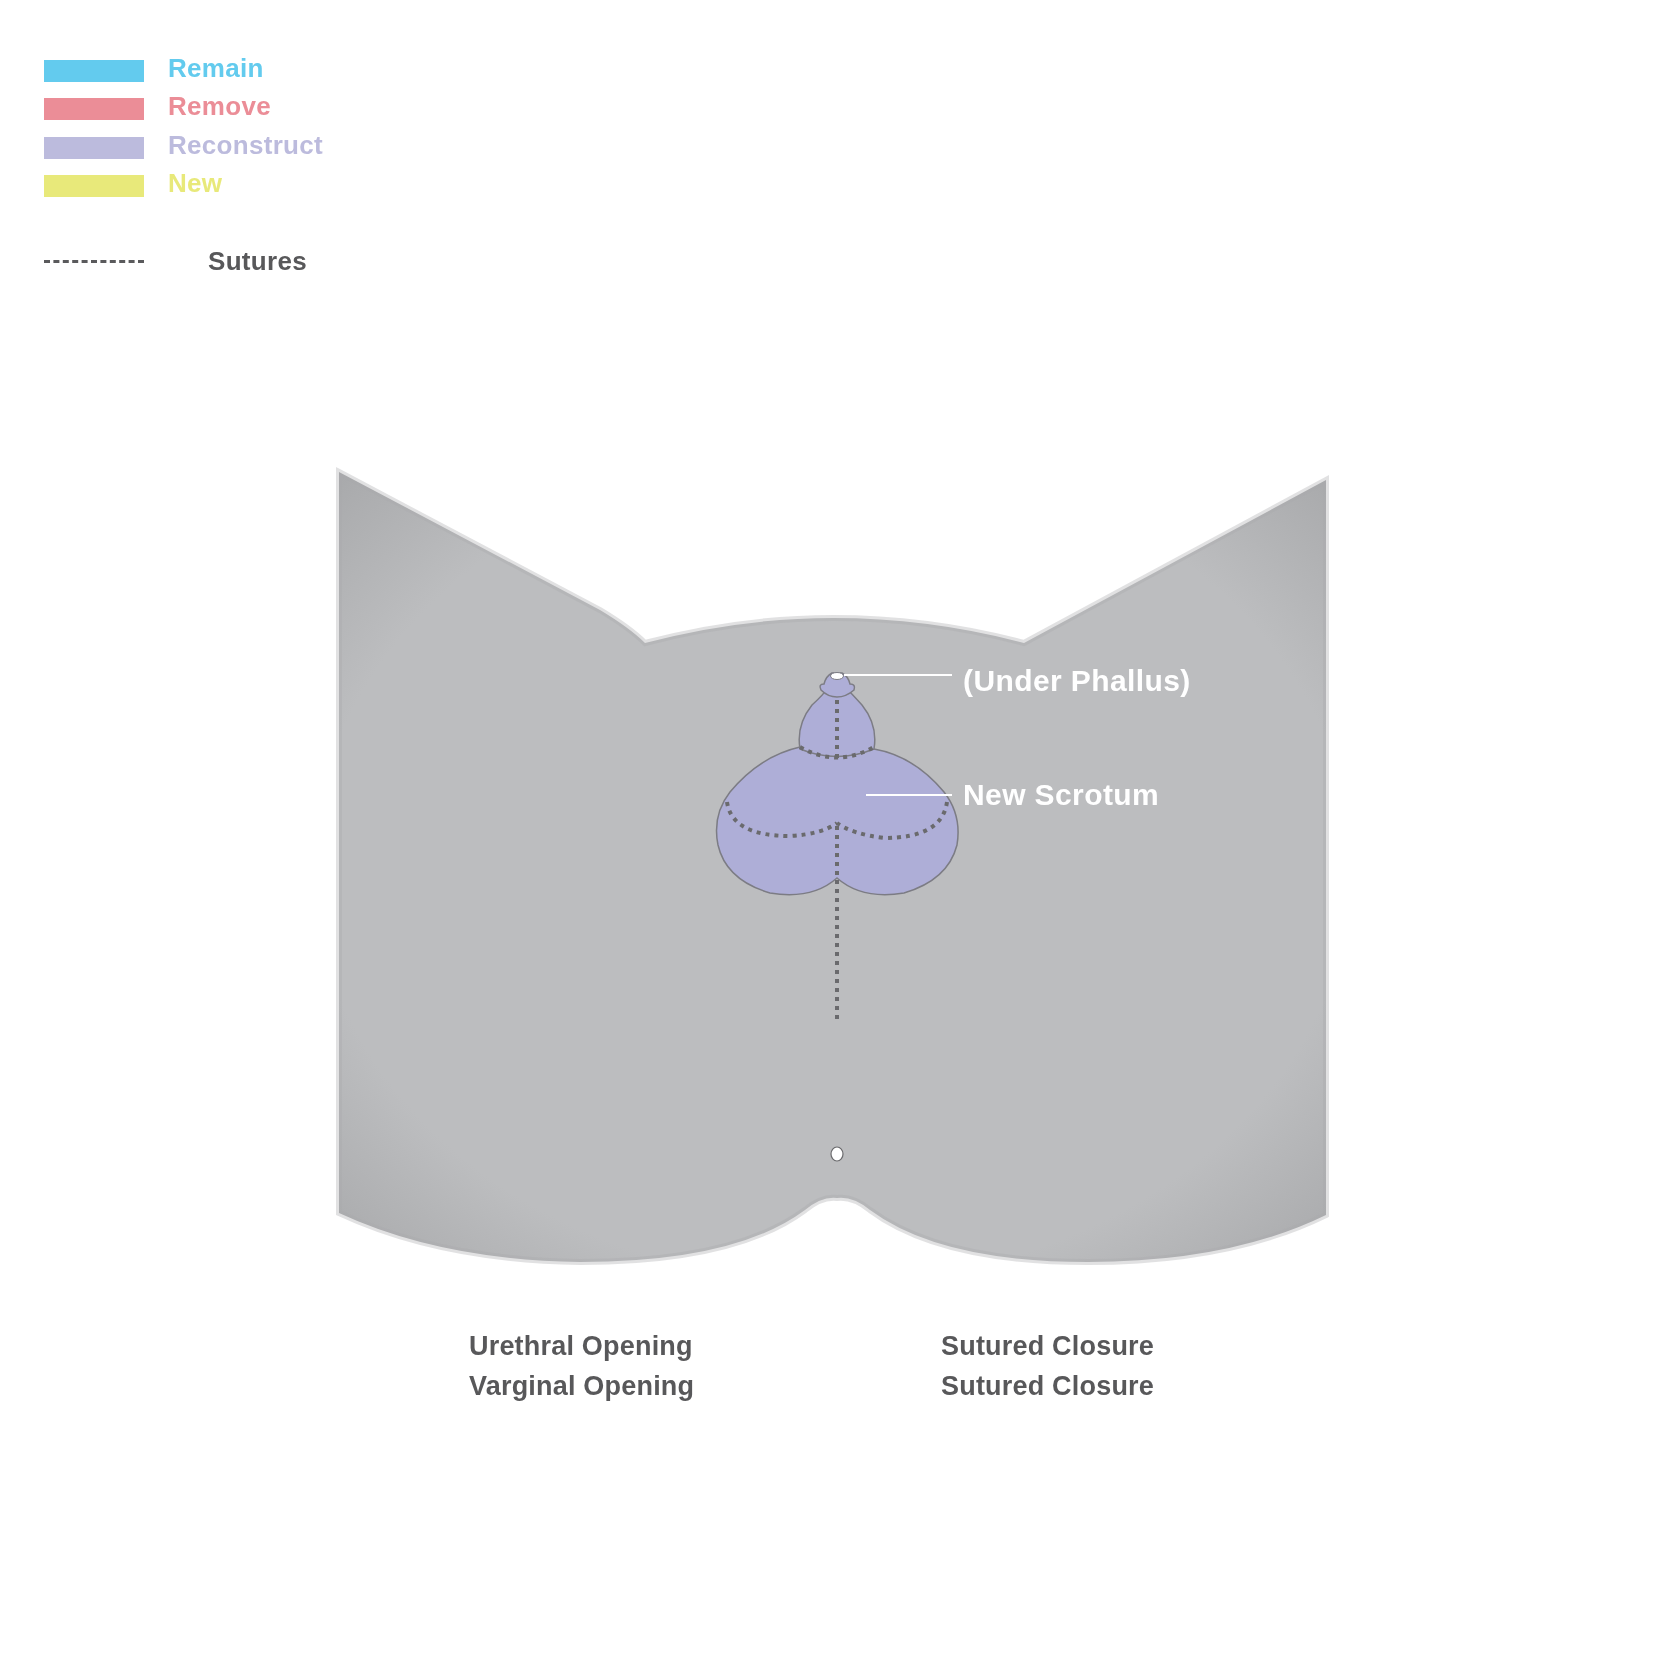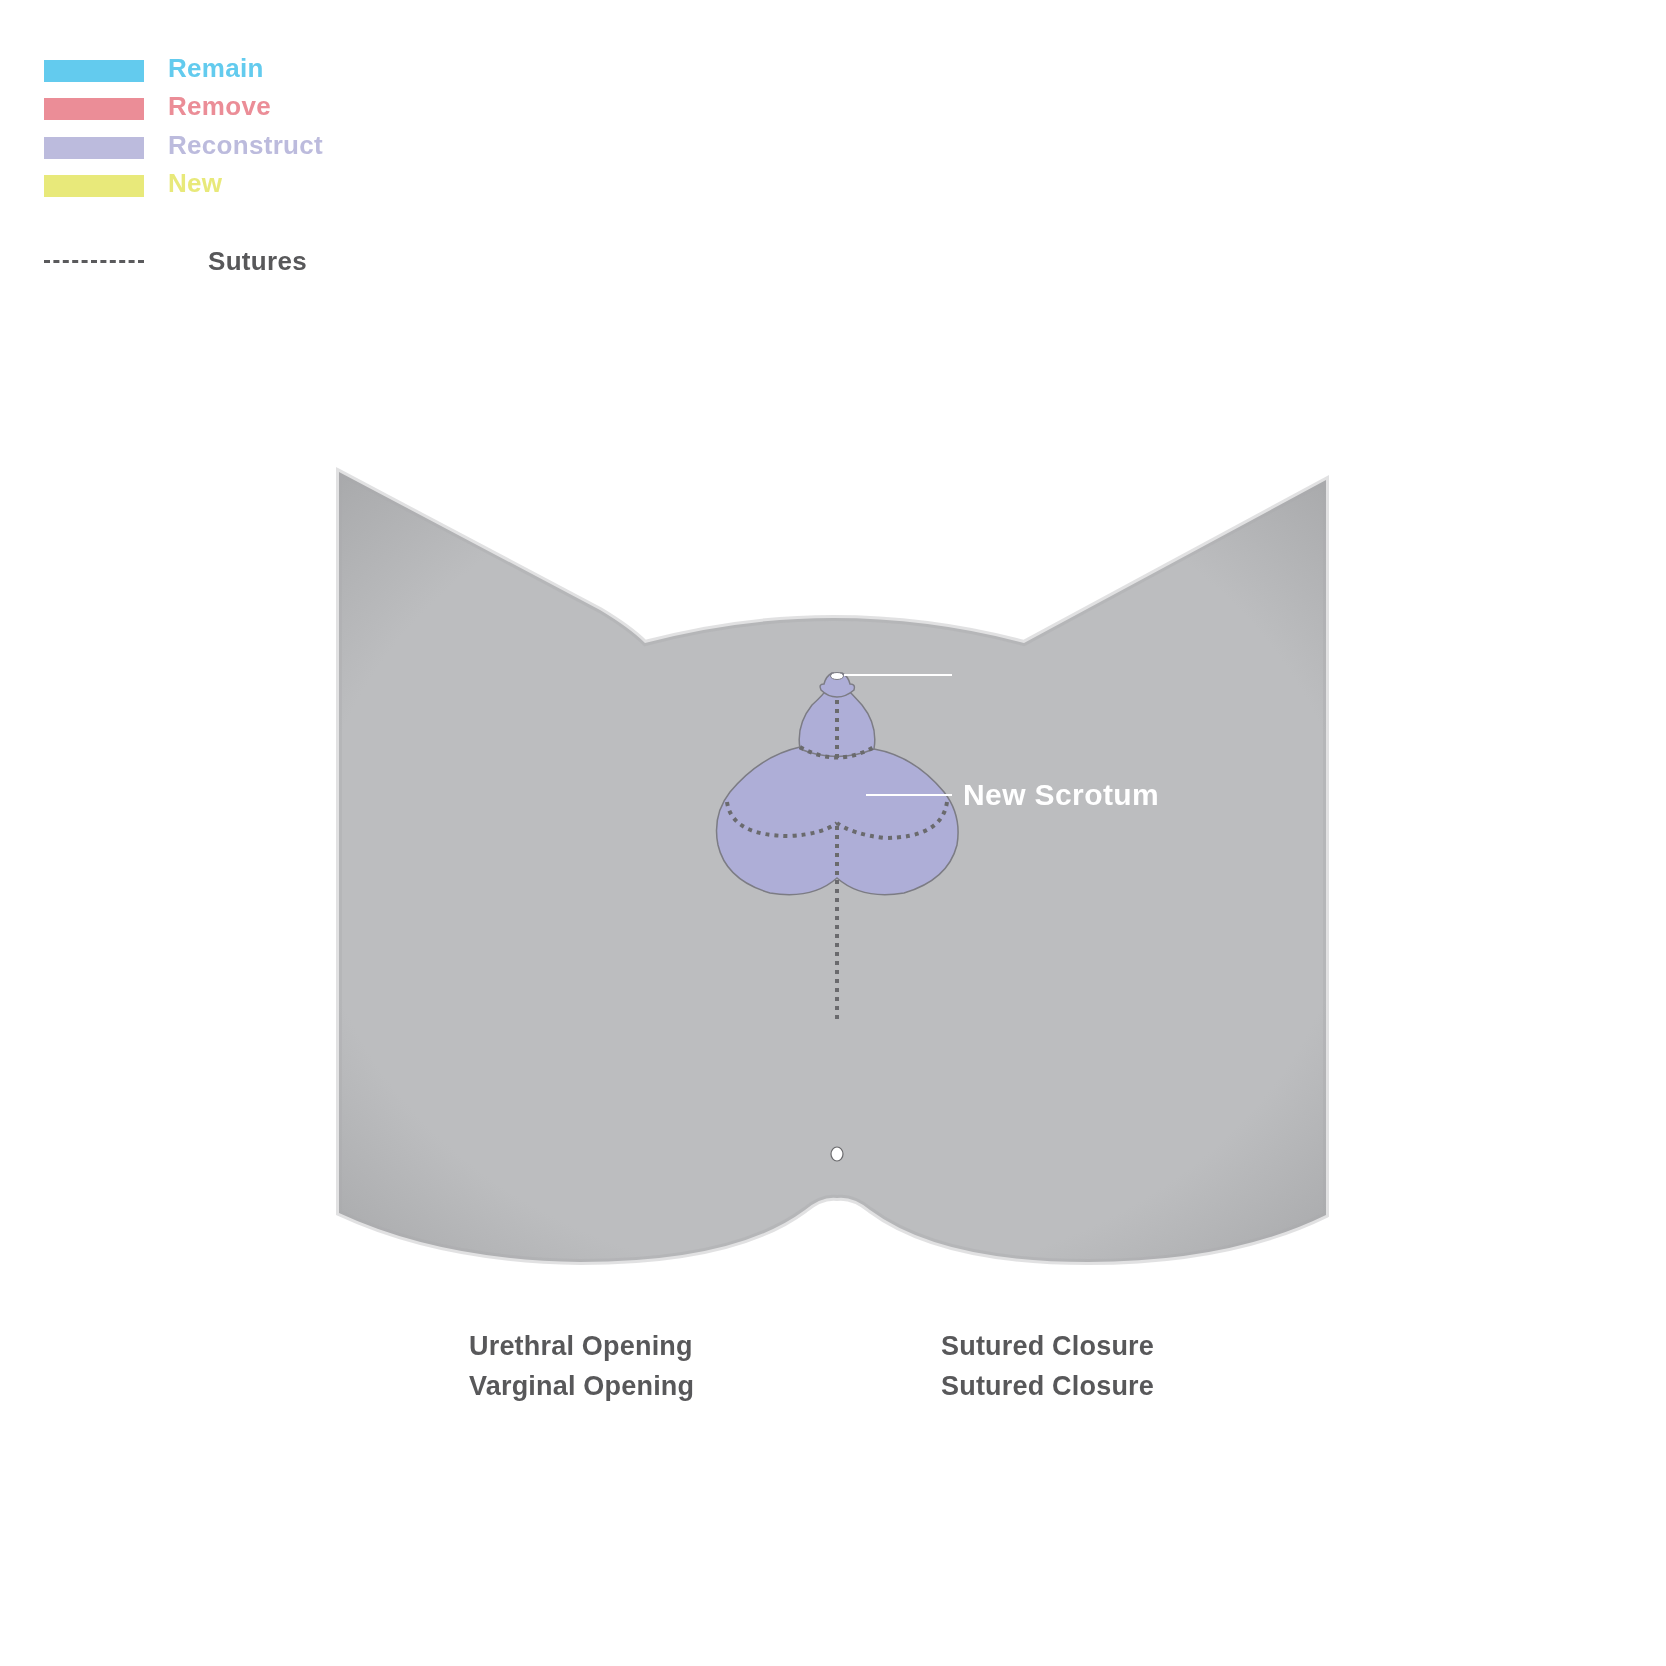--- a/index.html
+++ b/index.html
@@ -95,19 +95,20 @@
     <line x1="837" y1="826" x2="837" y2="1022"></line>
   </g>
 
   <ellipse cx="837" cy="1154" rx="6" ry="7" fill="#ffffff" stroke="#6a6a6d" stroke-width="1.2"></ellipse>
 
   <line x1="844" y1="675" x2="952" y2="675" stroke="#ffffff" stroke-width="2"></line>
   <line x1="866" y1="795" x2="952" y2="795" stroke="#ffffff" stroke-width="2"></line>
 </svg>
 
 <div class="callout" style="left:963px; top:662px;">
+  <div>(Under Phallus)</div>
 </div>
 <div class="callout" style="left:963px; top:776px;">New Scrotum</div>
 
 <div class="label-dark" style="left:469px; top:1328px;">Urethral Opening</div>
 <div class="label-dark" style="left:469px; top:1368px;">Varginal Opening</div>
 <div class="label-dark" style="left:941px; top:1328px;">Sutured Closure</div>
 <div class="label-dark" style="left:941px; top:1368px;">Sutured Closure</div>
 
 </body></html>

